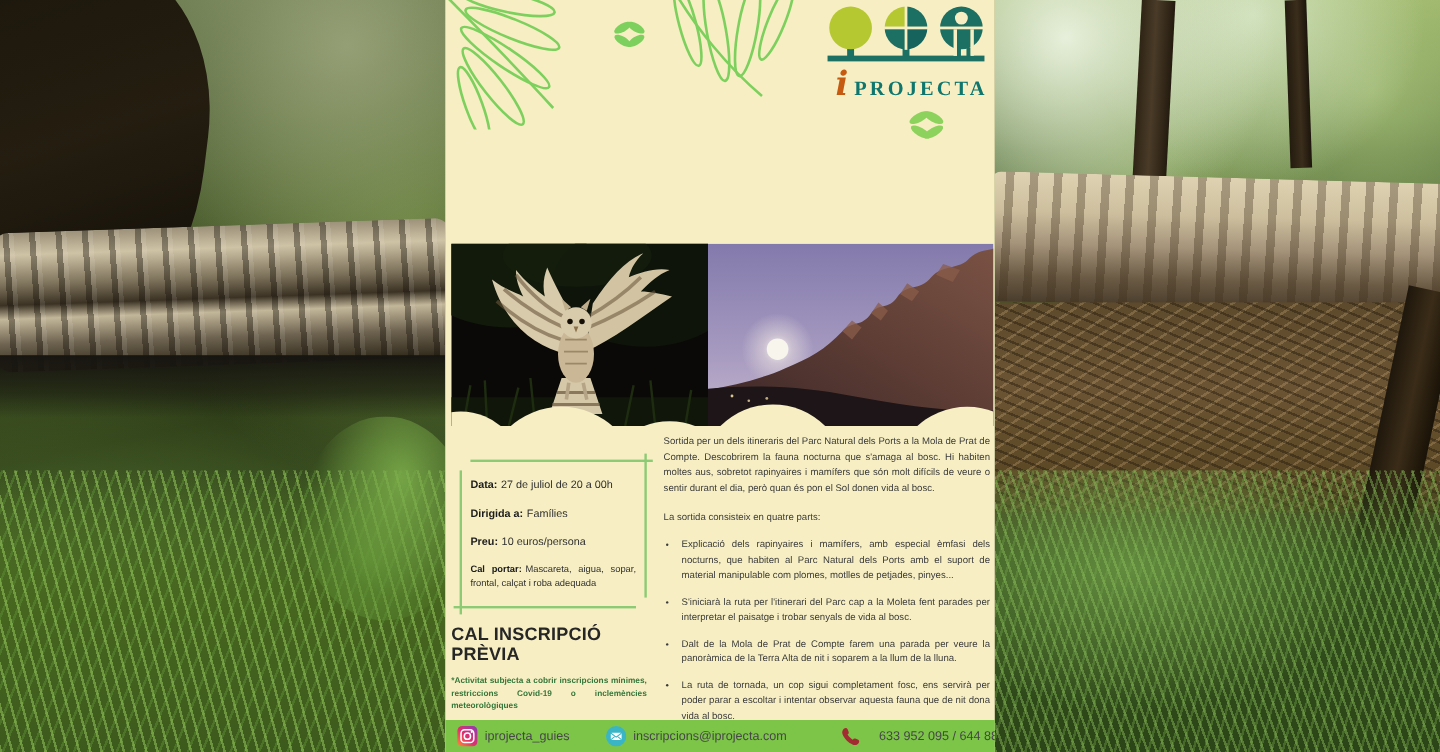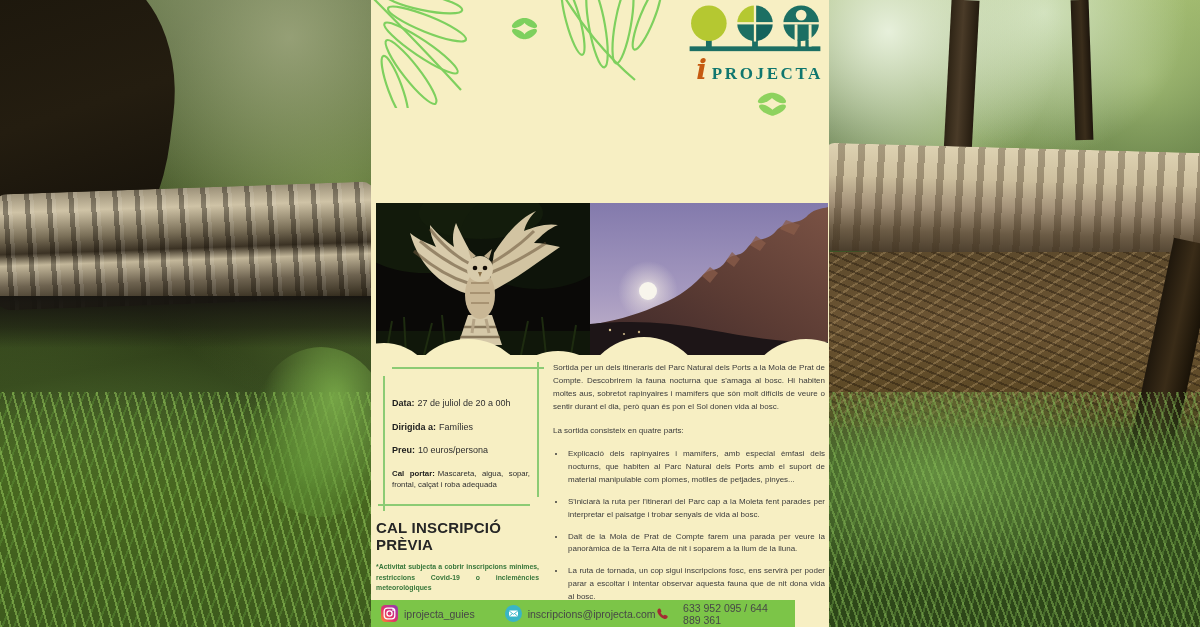--- a/index.html
+++ b/index.html
@@ -69,38 +69,38 @@
   .logo-name{font-family:Liberation Serif, serif;font-weight:bold;font-size:17px;letter-spacing:2.6px;color:#0f766e;line-height:1;}
   .title{position:absolute;top:94px;left:0;right:0;text-align:center;
     font-family:"DejaVu Serif",serif;font-weight:bold;font-size:44px;line-height:49px;letter-spacing:1px;
     color:#57b488;-webkit-text-stroke:1.2px #27785a;text-shadow:1.5px 1.5px 0 #2a7a58;}
   .photos{position:absolute;left:5px;top:203px;width:452px;height:152px;display:flex;overflow:hidden;}
   .photo{display:block;flex:none;}
   .cloud{position:absolute;left:0;top:0;width:452px;height:152px;pointer-events:none;}
   .content{position:absolute;left:12px;top:362px;width:442px;display:flex;align-items:flex-start;}
   .left-col{width:156px;flex:none;}
   .right-col{width:272px;flex:none;margin-left:14px;font-size:8px;line-height:1.62;color:#3b3b3b;}
-  .info-box{position:relative;margin-top:5px;padding:30px 9px 6px;font-size:9px;line-height:1.4;color:#2f2f2f;}
+  .info-box{position:relative;margin-top:21px;padding:15px 9px 6px;font-size:9px;line-height:1.4;color:#2f2f2f;}
   .fl{position:absolute;background:#8ccb74;}
   .fl-top{top:0;left:9px;right:-5px;height:2px;}
   .fl-right{right:0;top:-5px;bottom:9px;width:2px;}
   .fl-bottom{bottom:0;left:-5px;right:9px;height:2px;}
   .fl-left{left:0;top:9px;bottom:-5px;width:2px;}
   .info-row{margin:0 0 11px;text-align:justify;}
   .info-row:last-child{margin-bottom:10px;}
   .lbl{font-weight:bold;color:#1c1c1c;margin-right:3px;}
   .info-small{font-size:7.8px;line-height:1.45;}
   .reg-block{margin-left:-7px;}
   .reg-heading{margin-top:13px;font-weight:bold;font-size:15px;color:#262626;letter-spacing:.2px;}
   .note{margin:9px 0 0;font-size:6.9px;font-weight:bold;color:#37763a;text-align:justify;line-height:1.5;}
   .desc{margin:0;text-align:justify;}
   .parts-intro{margin:11px 0 0;}
   ul.parts{margin:10px 0 0;padding-left:13px;list-style:disc outside;}
   ul.parts li{margin-bottom:9px;text-align:justify;padding-left:2px;}
-  .footer{position:absolute;left:0;bottom:0;width:424px;height:27px;background:#7cc548;display:flex;align-items:center;font-size:10.5px;color:#474747;}
+  .footer{position:absolute;left:0;bottom:0;width:507px;height:27px;background:#7cc548;display:flex;align-items:center;font-size:10.5px;color:#474747;}
   .contact{display:flex;align-items:center;gap:6px;cursor:pointer;}
   .c-ig{margin-left:10px;}
   .c-mail{margin-left:30px;}
   .c-phone{margin-left:auto;margin-right:20px;gap:15px;}
   .contact svg{display:block;}
 </style>
 </head>
 <body>
 
 <div class="stage">
@@ -270,21 +270,21 @@
           <p class="note">*Per a grups de 10 persones es pot fer l'activitat un dia a convenir (avisar amb una setmana d'antelació)</p>
         </div>
       </div>
       <div class="right-col">
         <p class="desc">Sortida per un dels itineraris del Parc Natural dels Ports a la Mola de Prat de Compte. Descobrirem la fauna nocturna que s'amaga al bosc. Hi habiten moltes aus, sobretot rapinyaires i mamífers que són molt difícils de veure o sentir durant el dia, però quan és pon el Sol donen vida al bosc.</p>
         <p class="parts-intro">La sortida consisteix en quatre parts:</p>
         <ul class="parts">
           <li>Explicació dels rapinyaires i mamífers, amb especial èmfasi dels nocturns, que habiten al Parc Natural dels Ports amb el suport de material manipulable com plomes, motlles de petjades, pinyes...</li>
           <li>S'iniciarà la ruta per l'itinerari del Parc cap a la Moleta fent parades per interpretar el paisatge i trobar senyals de vida al bosc.</li>
           <li>Dalt de la Mola de Prat de Compte farem una parada per veure la panoràmica de la Terra Alta de nit i soparem a la llum de la lluna.</li>
-          <li>La ruta de tornada, un cop sigui inscripcions fosc, ens servirà per poder parar a escoltar i intentar observar aquesta fauna que de nit dona vida al bosc.</li>
+          <li>La ruta de tornada, un cop sigui completament fosc, ens servirà per poder parar a escoltar i intentar observar aquesta fauna que de nit dona vida al bosc.</li>
         </ul>
       </div>
     </div>
 
     <div class="footer">
       <div class="contact c-ig">
         <svg width="17" height="17" viewBox="0 0 17 17">
           <defs>
             <linearGradient id="igG" x1="0" y1="1" x2="1" y2="0">
               <stop offset="0" stop-color="#fd8d32"></stop>

